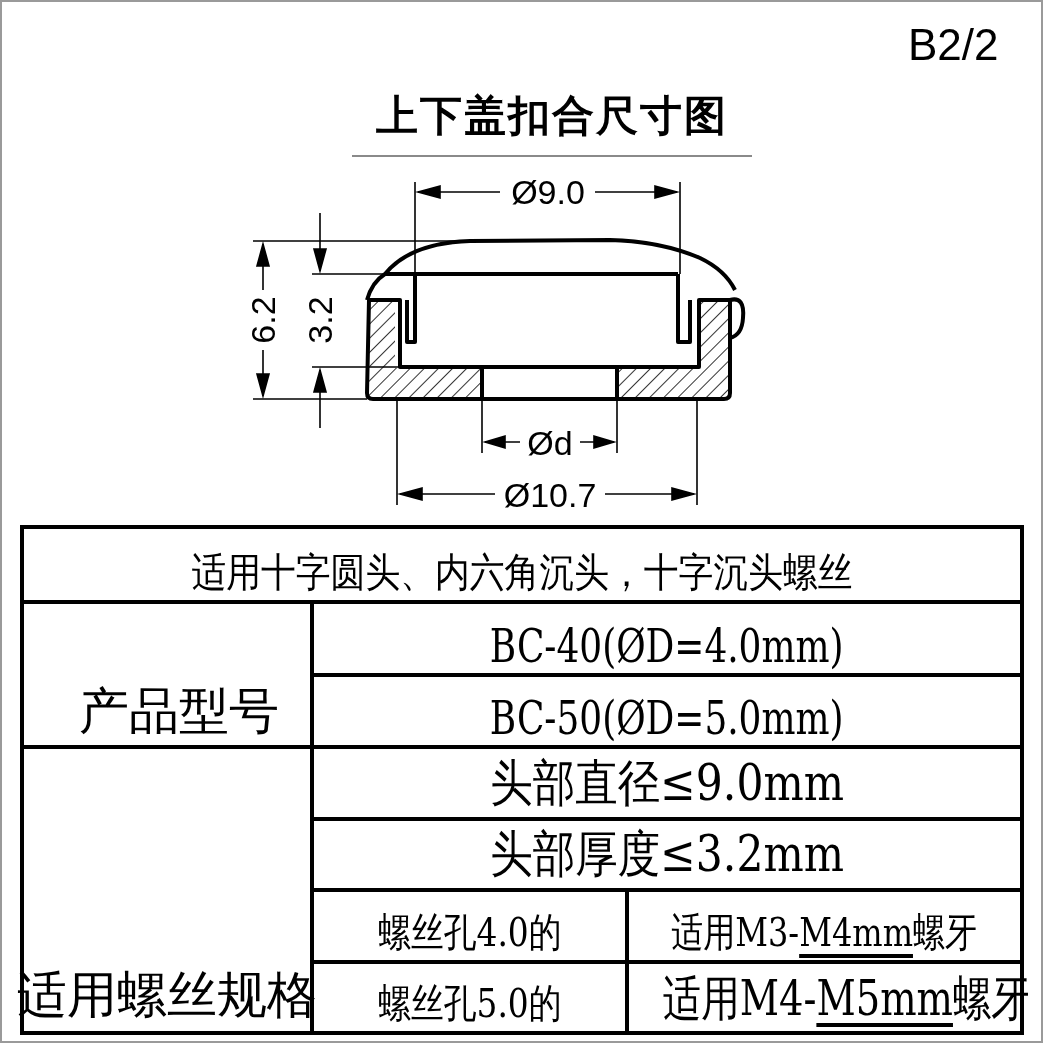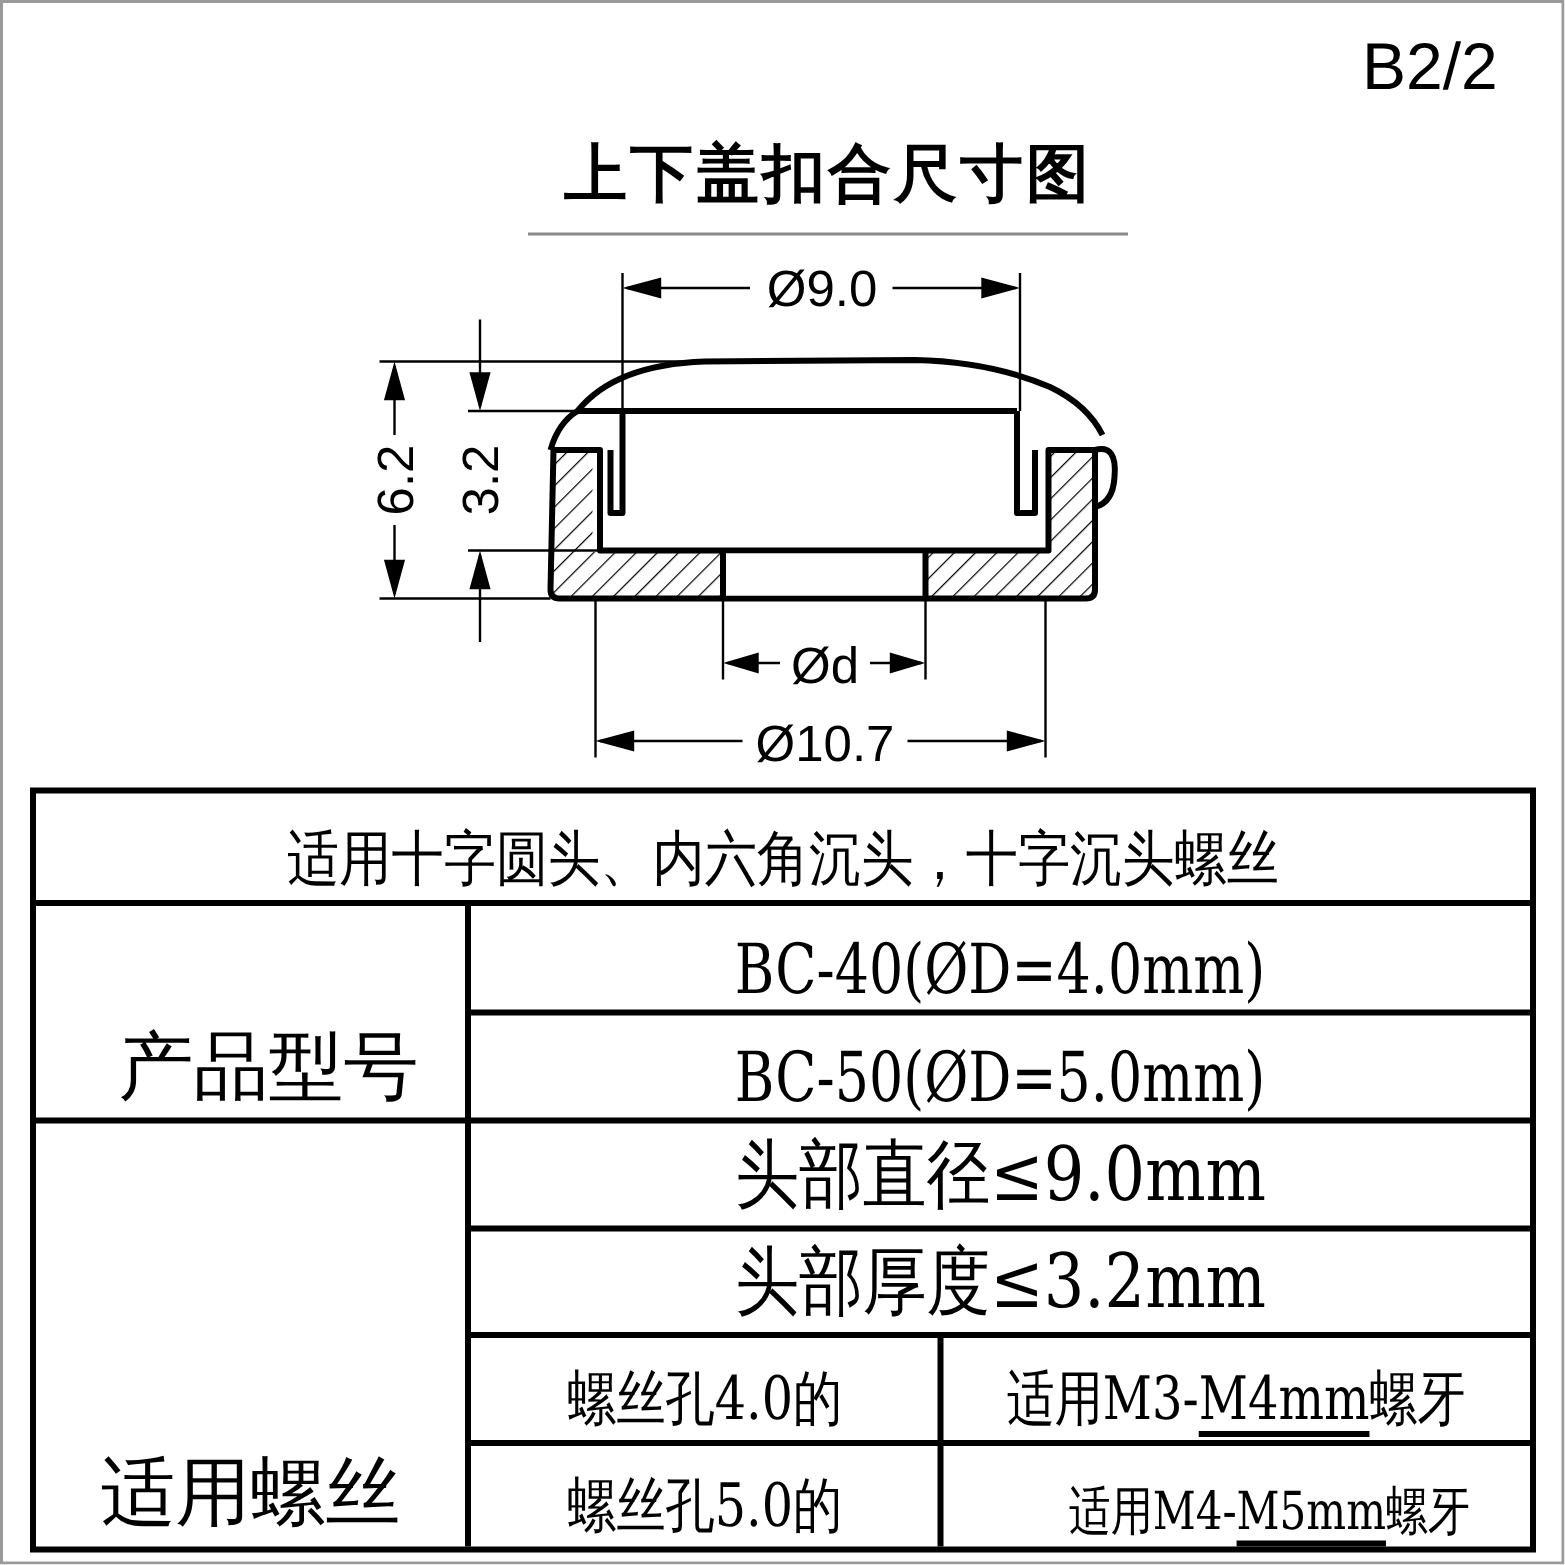--- a/index.html
+++ b/index.html
@@ -131,34 +131,35 @@
   </div>
   <div class="cell" style="left:290px; top:75px; width:706px; height:69px; font-size:46px;">
     <span class="narrow">BC-40(ØD=4.0mm)</span>
   </div>
   <div class="cell" style="left:290px; top:148px; width:706px; height:68px; font-size:46px;border-radius:24px;">
     <span class="narrow">BC-50(ØD=5.0mm)</span>
   </div>
 
   <div class="cell" style="left:0; top:220px; width:286px; height:282px; font-size:50px; flex-direction:row; line-height:72px;">
     <span>适用螺丝</span>
+    <span>规格</span>
   </div>
   <div class="cell" style="left:290px; top:220px; width:706px; height:68px; font-size:50px;">
     <span class="narrow" style="transform:scaleX(0.85);">头部直径≤9.0mm</span>
   </div>
   <div class="cell" style="left:290px; top:292px; width:706px; height:67px; font-size:50px;">
     <span class="narrow" style="transform:scaleX(0.85);">头部厚度≤3.2mm</span>
   </div>
 
   <div class="cell" style="left:290px; top:363px; width:311px; height:68px; font-size:40px;border-radius:23px;">
     <span class="narrow" style="transform:scaleX(0.82);">螺丝孔4.0的</span>
   </div>
   <div class="cell" style="left:605px; top:363px; width:391px; height:68px; font-size:40px;">
     <span class="narrow" style="transform:scaleX(0.8);"><span>适用M3-</span><span class="ul">M4mm</span><span>螺牙</span></span>
   </div>
 
   <div class="cell" style="left:290px; top:435px; width:311px; height:67px; font-size:40px;">
     <span class="narrow" style="transform:scaleX(0.82);">螺丝孔5.0的</span>
   </div>
-  <div class="cell" style="left:605px; top:435px; width:391px; height:67px; font-size:35px;padding-left:43px;">
+  <div class="cell" style="left:605px; top:435px; width:391px; height:67px; font-size:48px;padding-left:43px;">
     <span class="narrow" style="transform:scaleX(0.8);"><span>适用M4-</span><span class="ul">M5mm</span><span>螺牙</span></span>
   </div>
 </div>
 
 </body></html>

